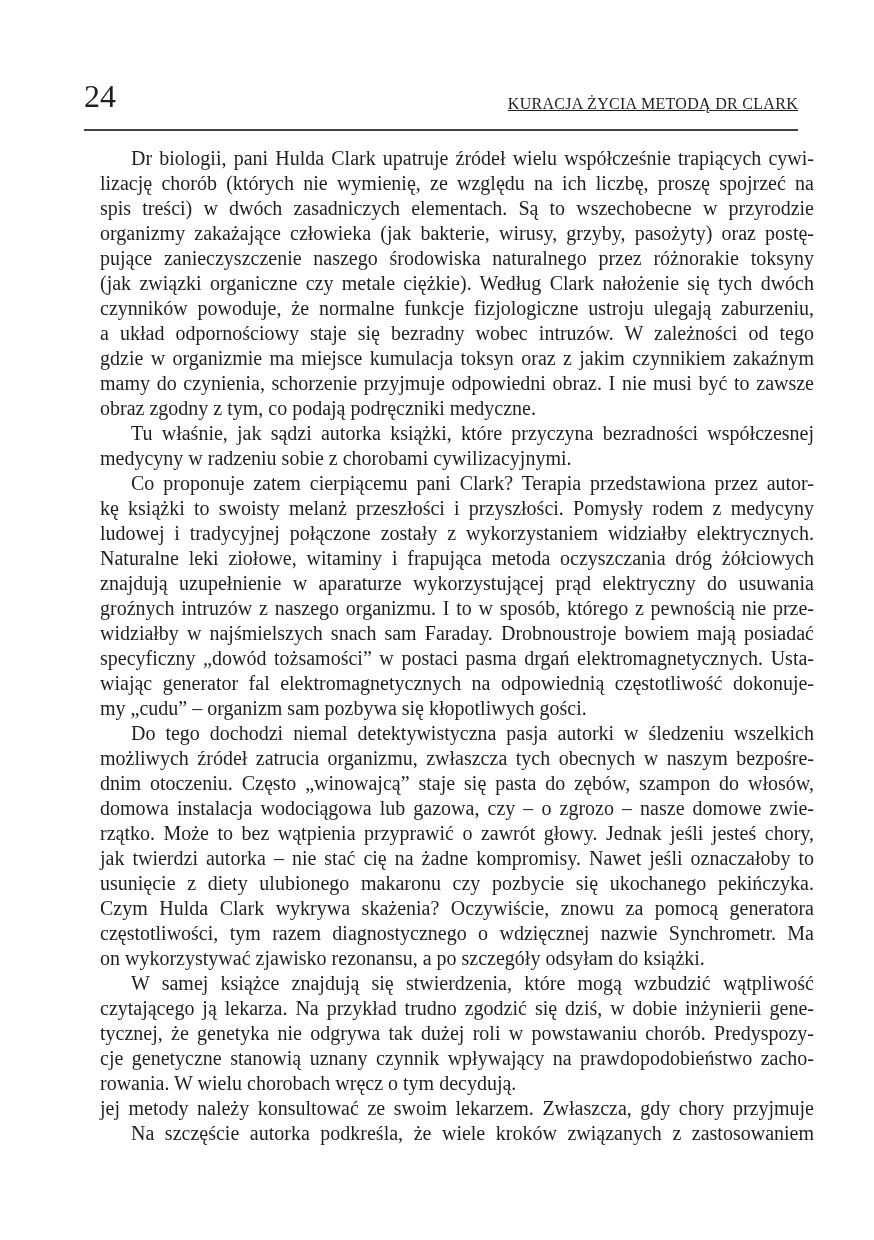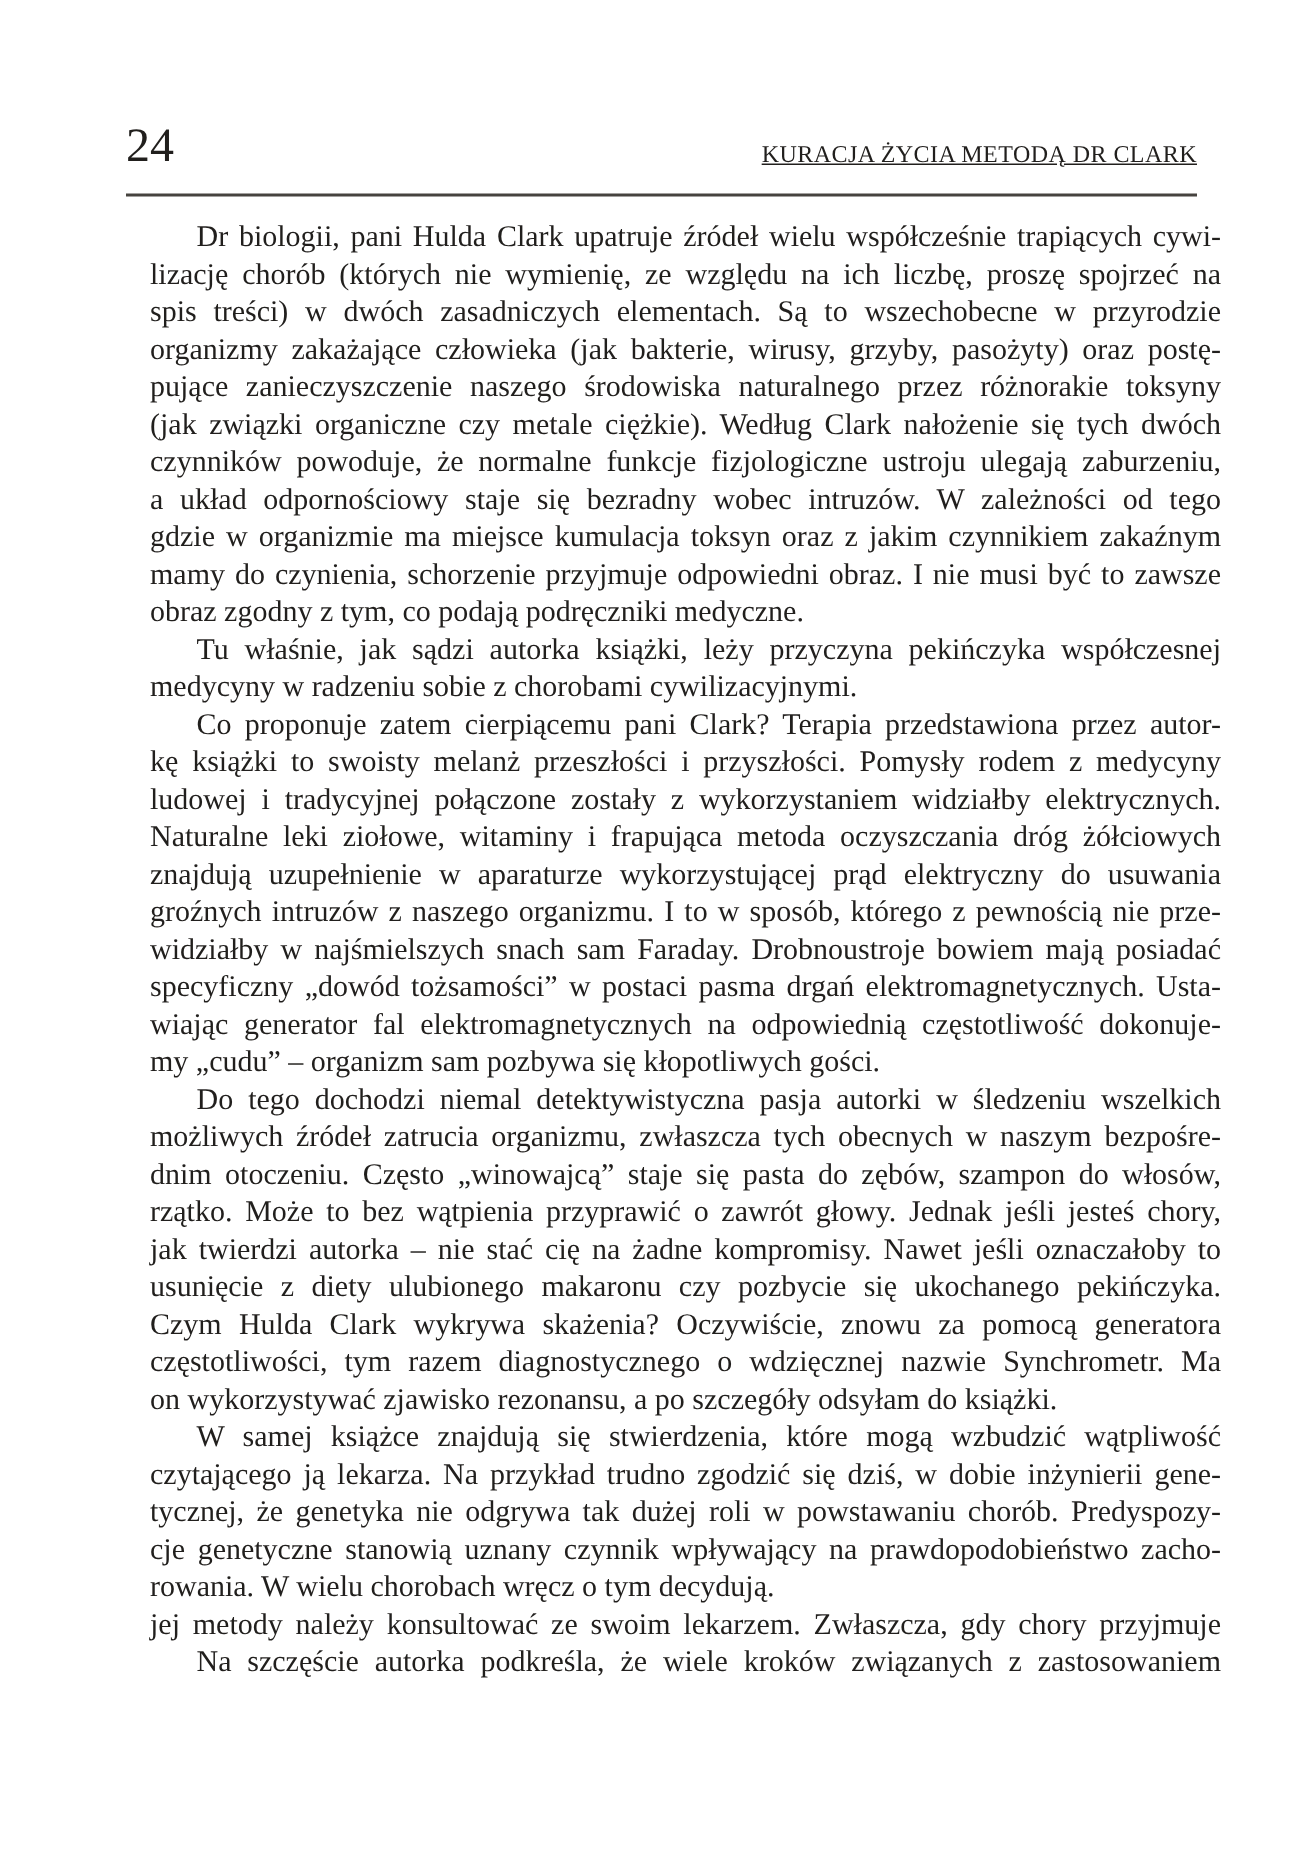--- a/index.html
+++ b/index.html
@@ -76,39 +76,40 @@
         <div class="line">organizmy zakażające człowieka (jak bakterie, wirusy, grzyby, pasożyty) oraz postę-</div>
         <div class="line">pujące zanieczyszczenie naszego środowiska naturalnego przez różnorakie toksyny</div>
         <div class="line">(jak związki organiczne czy metale ciężkie). Według Clark nałożenie się tych dwóch</div>
         <div class="line">czynników powoduje, że normalne funkcje fizjologiczne ustroju ulegają zaburzeniu,</div>
         <div class="line">a układ odpornościowy staje się bezradny wobec intruzów. W zależności od tego</div>
         <div class="line">gdzie w organizmie ma miejsce kumulacja toksyn oraz z jakim czynnikiem zakaźnym</div>
         <div class="line">mamy do czynienia, schorzenie przyjmuje odpowiedni obraz. I nie musi być to zawsze</div>
         <div class="line last">obraz zgodny z tym, co podają podręczniki medyczne.</div>
       </div>
       <div class="paragraph">
-        <div class="line first">Tu właśnie, jak sądzi autorka książki, leży przyczyna pekińczyka współczesnej</div>
+        <div class="line first">Tu właśnie, jak sądzi autorka książki, które przyczyna bezradności współczesnej</div>
         <div class="line last">medycyny w radzeniu sobie z chorobami cywilizacyjnymi.</div>
       </div>
       <div class="paragraph">
         <div class="line first">Co proponuje zatem cierpiącemu pani Clark? Terapia przedstawiona przez autor-</div>
         <div class="line">kę książki to swoisty melanż przeszłości i przyszłości. Pomysły rodem z medycyny</div>
         <div class="line">ludowej i tradycyjnej połączone zostały z wykorzystaniem widziałby elektrycznych.</div>
         <div class="line">Naturalne leki ziołowe, witaminy i frapująca metoda oczyszczania dróg żółciowych</div>
         <div class="line">znajdują uzupełnienie w aparaturze wykorzystującej prąd elektryczny do usuwania</div>
         <div class="line">groźnych intruzów z naszego organizmu. I to w sposób, którego z pewnością nie prze-</div>
         <div class="line">widziałby w najśmielszych snach sam Faraday. Drobnoustroje bowiem mają posiadać</div>
         <div class="line">specyficzny „dowód tożsamości” w postaci pasma drgań elektromagnetycznych. Usta-</div>
         <div class="line">wiając generator fal elektromagnetycznych na odpowiednią częstotliwość dokonuje-</div>
         <div class="line last">my „cudu” – organizm sam pozbywa się kłopotliwych gości.</div>
       </div>
       <div class="paragraph">
         <div class="line first">Do tego dochodzi niemal detektywistyczna pasja autorki w śledzeniu wszelkich</div>
         <div class="line">możliwych źródeł zatrucia organizmu, zwłaszcza tych obecnych w naszym bezpośre-</div>
         <div class="line">dnim otoczeniu. Często „winowajcą” staje się pasta do zębów, szampon do włosów,</div>
+        <div class="line">domowa instalacja wodociągowa lub gazowa, czy – o zgrozo – nasze domowe zwie-</div>
         <div class="line">rzątko. Może to bez wątpienia przyprawić o zawrót głowy. Jednak jeśli jesteś chory,</div>
         <div class="line">jak twierdzi autorka – nie stać cię na żadne kompromisy. Nawet jeśli oznaczałoby to</div>
         <div class="line">usunięcie z diety ulubionego makaronu czy pozbycie się ukochanego pekińczyka.</div>
         <div class="line">Czym Hulda Clark wykrywa skażenia? Oczywiście, znowu za pomocą generatora</div>
         <div class="line">częstotliwości, tym razem diagnostycznego o wdzięcznej nazwie Synchrometr. Ma</div>
         <div class="line last">on wykorzystywać zjawisko rezonansu, a po szczegóły odsyłam do książki.</div>
       </div>
       <div class="paragraph">
         <div class="line first">W samej książce znajdują się stwierdzenia, które mogą wzbudzić wątpliwość</div>
         <div class="line">czytającego ją lekarza. Na przykład trudno zgodzić się dziś, w dobie inżynierii gene-</div>

